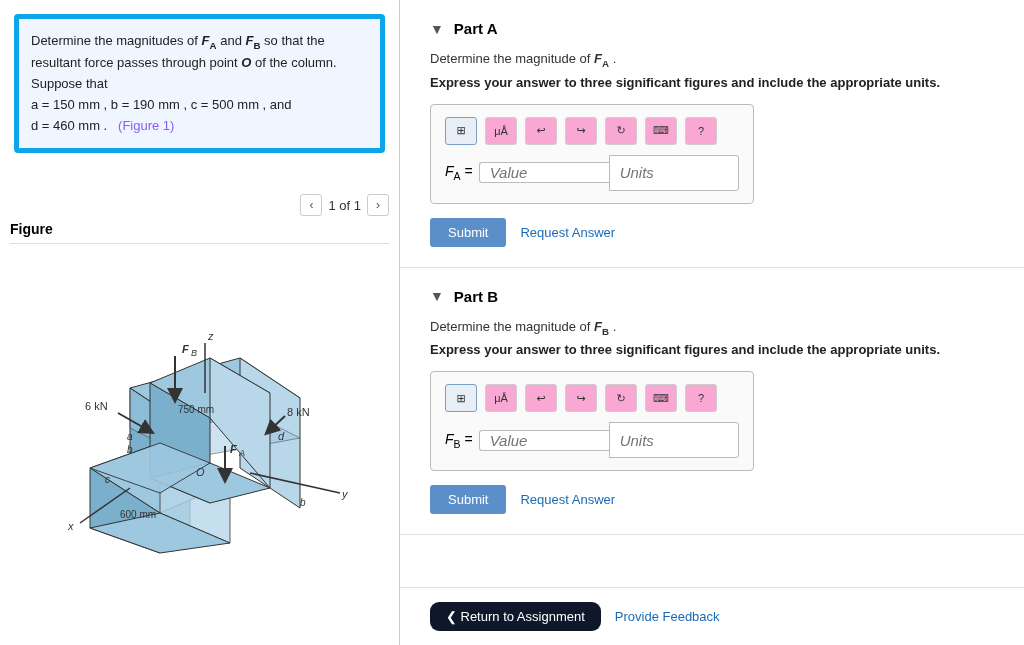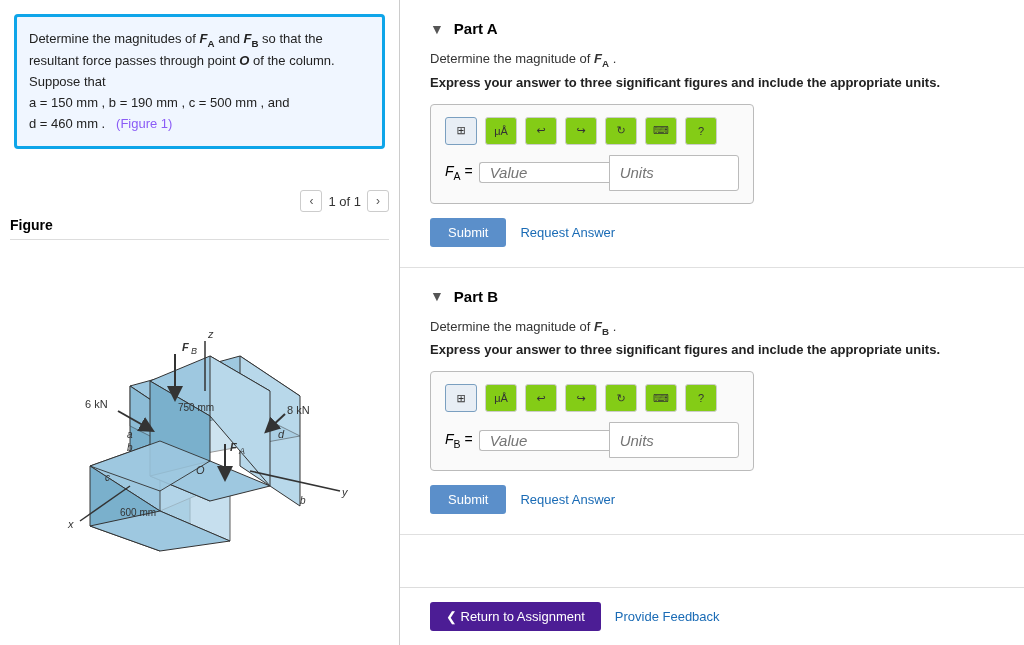--- a/index.html
+++ b/index.html
@@ -19,21 +19,21 @@
       background: #fff;
       border-right: 1px solid #ccc;
       display: flex;
       flex-direction: column;
       height: 645px;
     }
 
     .problem-statement {
       margin: 14px;
       padding: 12px;
-      border: 3px solid #0ea5e9;
+      border: 5px solid #0ea5e9;
       border-radius: 4px;
       background: #f0f6ff;
       font-size: 13px;
       line-height: 1.6;
       color: #222;
     }
 
     .problem-statement .link {
       color: #8b5cf6;
       cursor: pointer;
@@ -153,21 +153,21 @@
       display: flex;
       align-items: center;
       gap: 8px;
       margin-bottom: 10px;
     }
 
     .toolbar-btn {
       width: 32px;
       height: 28px;
       border: 1px solid #ccc;
-      background: #84cc16;
+      background: #f9a8d4;
       border-radius: 3px;
       cursor: pointer;
       display: flex;
       align-items: center;
       justify-content: center;
       font-size: 11px;
       color: #333;
     }
 
     .toolbar-btn.active {
@@ -240,24 +240,24 @@
     .bottom-bar {
       display: flex;
       align-items: center;
       gap: 14px;
       padding: 14px 30px;
       border-top: 1px solid #ddd;
       margin-top: auto;
     }
 
     .return-btn {
-      background: #4c1d95;
+      background: #0f172a;
       color: #fff;
       border: none;
-      border-radius: 3px;
+      border-radius: 9px;
       padding: 7px 16px;
       font-size: 13px;
       cursor: pointer;
     }
 
     .feedback-link {
       color: #1a6bb5;
       font-size: 13px;
       cursor: pointer;
       text-decoration: none;

